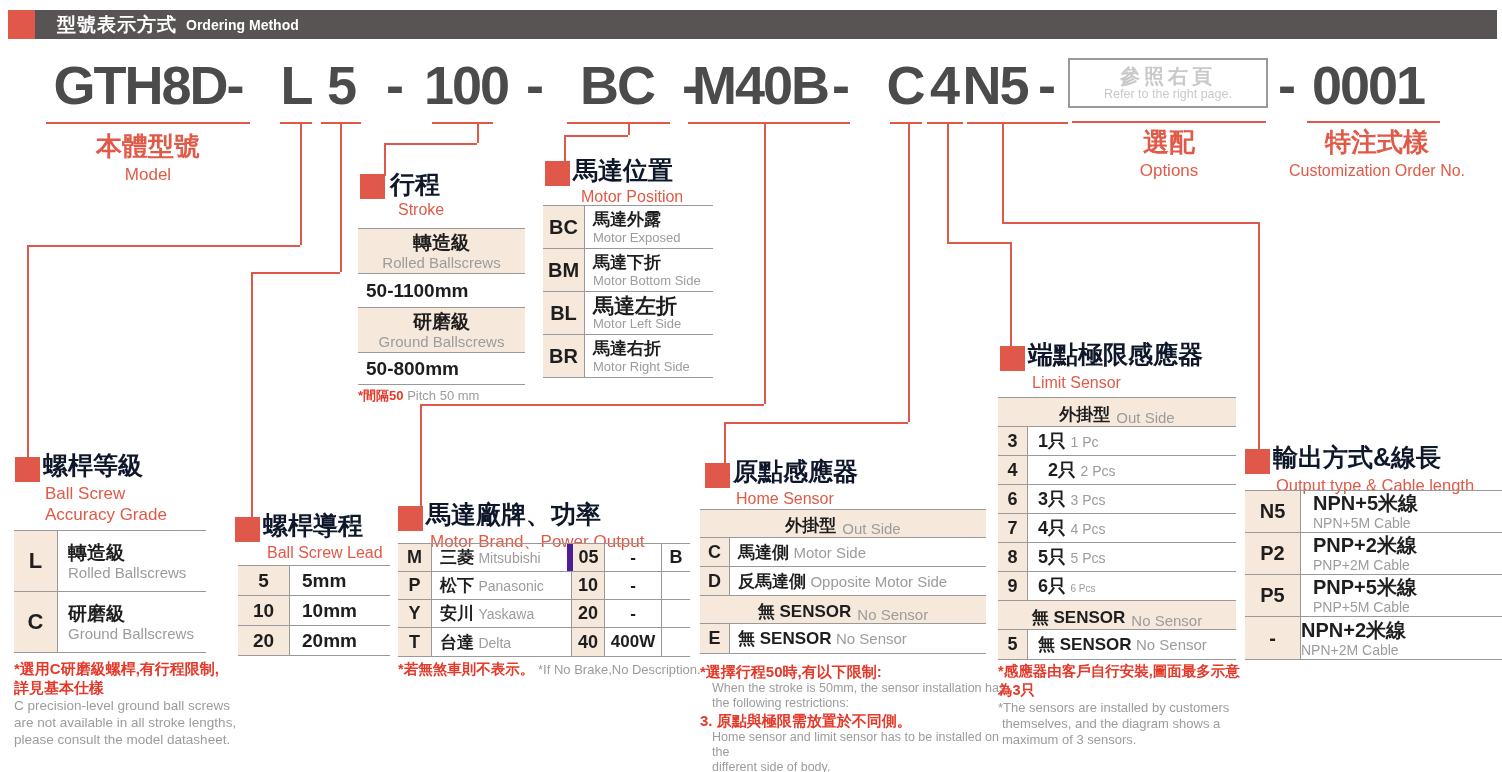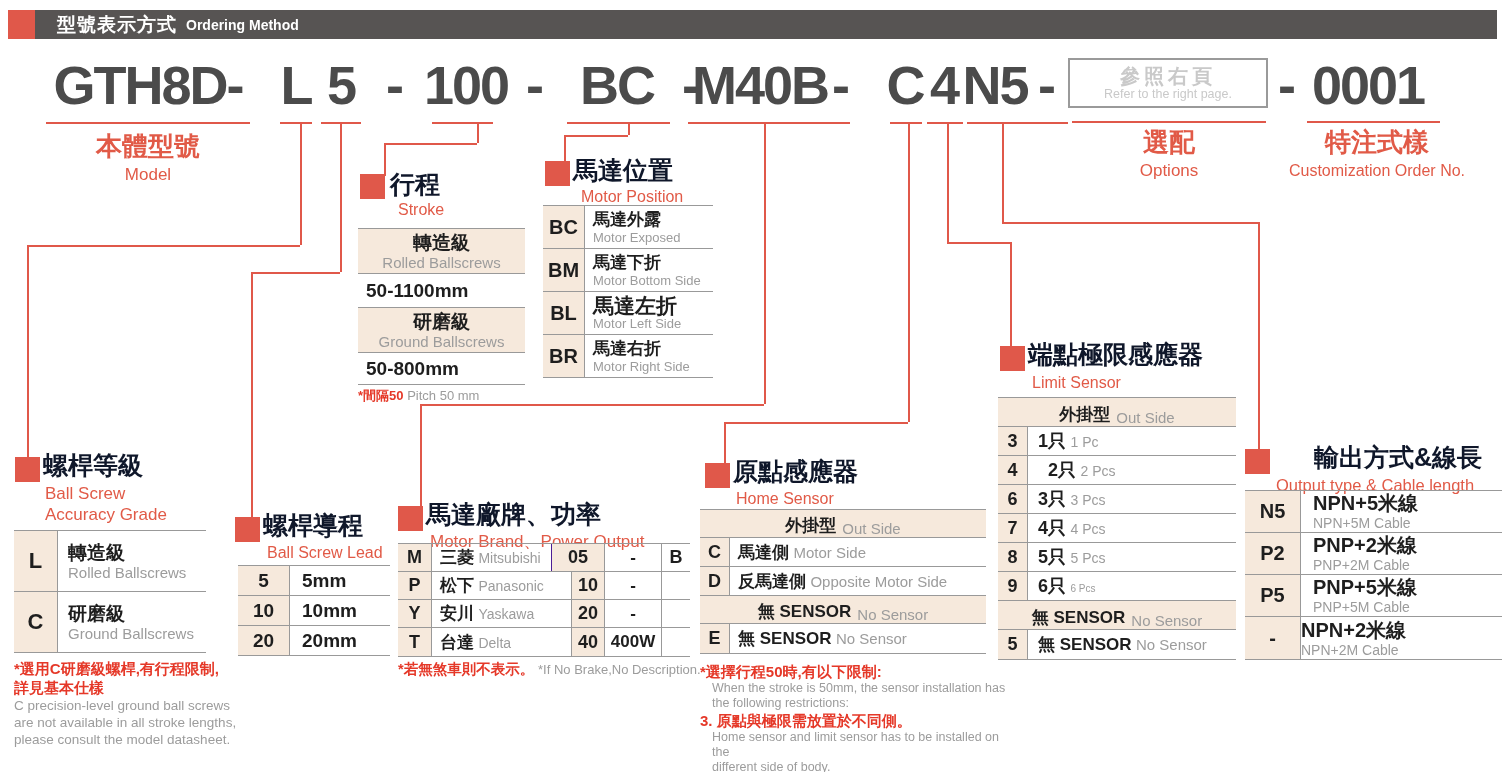--- a/index.html
+++ b/index.html
@@ -244,21 +244,21 @@
   <div class="sq" style="left:398px;top:506px;"></div>
   <div class="stitle" style="left:426px;top:500px;">馬達廠牌、功率</div>
   <div class="ssub" style="left:430px;top:532px;font-size:17px;">Motor Brand、Power Output</div>
   <div class="tbl" style="left:398px;top:543px;width:292px;">
     <div class="trow" style="height:28px;">
       <div class="code" style="width:34px;font-size:18px;">M</div>
       <div class="desc" style="flex:1;">
         <span class="zh" style="font-size:17px;">三菱</span>
         <span class="en" style="font-size:14px;">Mitsubishi</span>
       </div>
-      <div class="code" style="width:54px;font-size:18px;border-left:1px solid #4c1d95;">05</div>
+      <div class="code" style="width:38px;font-size:18px;border-left:6px solid #4c1d95;">05</div>
       <div class="zh" style="width:56px;font-size:17px;text-align:center;border-right:1px solid #999;align-self:stretch;line-height:27px;">-</div>
       <div class="zh" style="width:28px;font-size:18px;text-align:center;">B</div>
     </div>
     <div class="trow" style="height:28px;">
       <div class="code" style="width:34px;font-size:18px;">P</div>
       <div class="desc" style="flex:1;">
         <span class="zh" style="font-size:17px;">松下</span>
         <span class="en" style="font-size:14px;">Panasonic</span>
       </div>
       <div class="code" style="width:34px;font-size:18px;border-left:1px solid #999;">10</div>
@@ -390,23 +390,30 @@
       <span class="en" style="font-size:15px;">No Sensor</span>
     </div>
     <div class="trow" style="height:30px;">
       <div class="code" style="width:30px;font-size:18px;">5</div>
       <div class="desc" style="padding-left:10px;">
         <span class="zh" style="font-size:17px;">無 SENSOR</span>
         <span class="en" style="font-size:15px;">No Sensor</span>
       </div>
     </div>
   </div>
+  <div class="fn" style="left:998px;top:662px;width:250px;">
+    <div class="fn-red" style="font-size:14.5px;line-height:19px;">*感應器由客戶自行安裝,圖面最多示意</div>
+    <div class="fn-red" style="font-size:14.5px;line-height:19px;">為3只</div>
+    <div class="fn-gray" style="font-size:13px;line-height:16px;">*The sensors are installed by customers</div>
+    <div class="fn-gray" style="font-size:13px;line-height:16px;padding-left:4px;">themselves, and the diagram shows a</div>
+    <div class="fn-gray" style="font-size:13px;line-height:16px;padding-left:4px;">maximum of 3 sensors.</div>
+  </div>
 
   <div class="sq" style="left:1245px;top:449px;"></div>
-  <div class="stitle" style="left:1314px;top:443px;">輸出方式&amp;線長</div>
+  <div class="stitle" style="left:1273px;top:443px;">輸出方式&amp;線長</div>
   <div class="ssub" style="left:1276px;top:476px;font-size:16.5px;">Output type &amp; Cable length</div>
   <div class="tbl" style="left:1245px;top:490px;width:257px;">
     <div class="trow" style="height:42px;">
       <div class="code" style="width:56px;font-size:20px;">N5</div>
       <div class="desc" style="padding-left:12px;">
         <div class="zh" style="font-size:20px;line-height:23px;">NPN+5米線</div>
         <div class="en" style="font-size:14px;line-height:16px;">NPN+5M Cable</div>
       </div>
     </div>
     <div class="trow" style="height:42px;">

